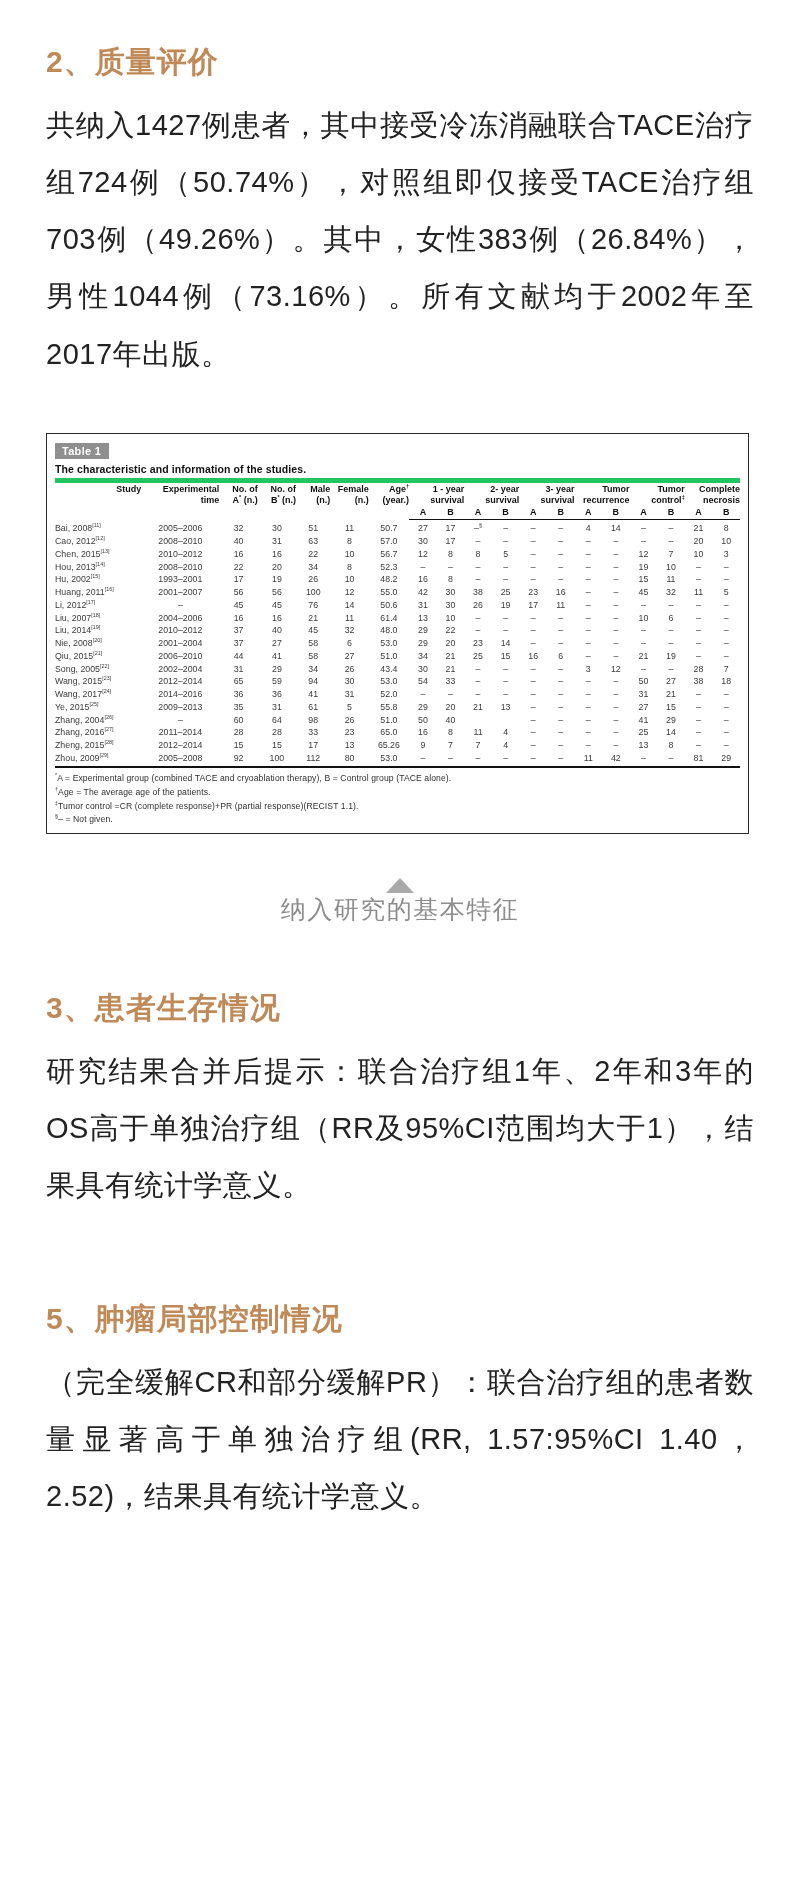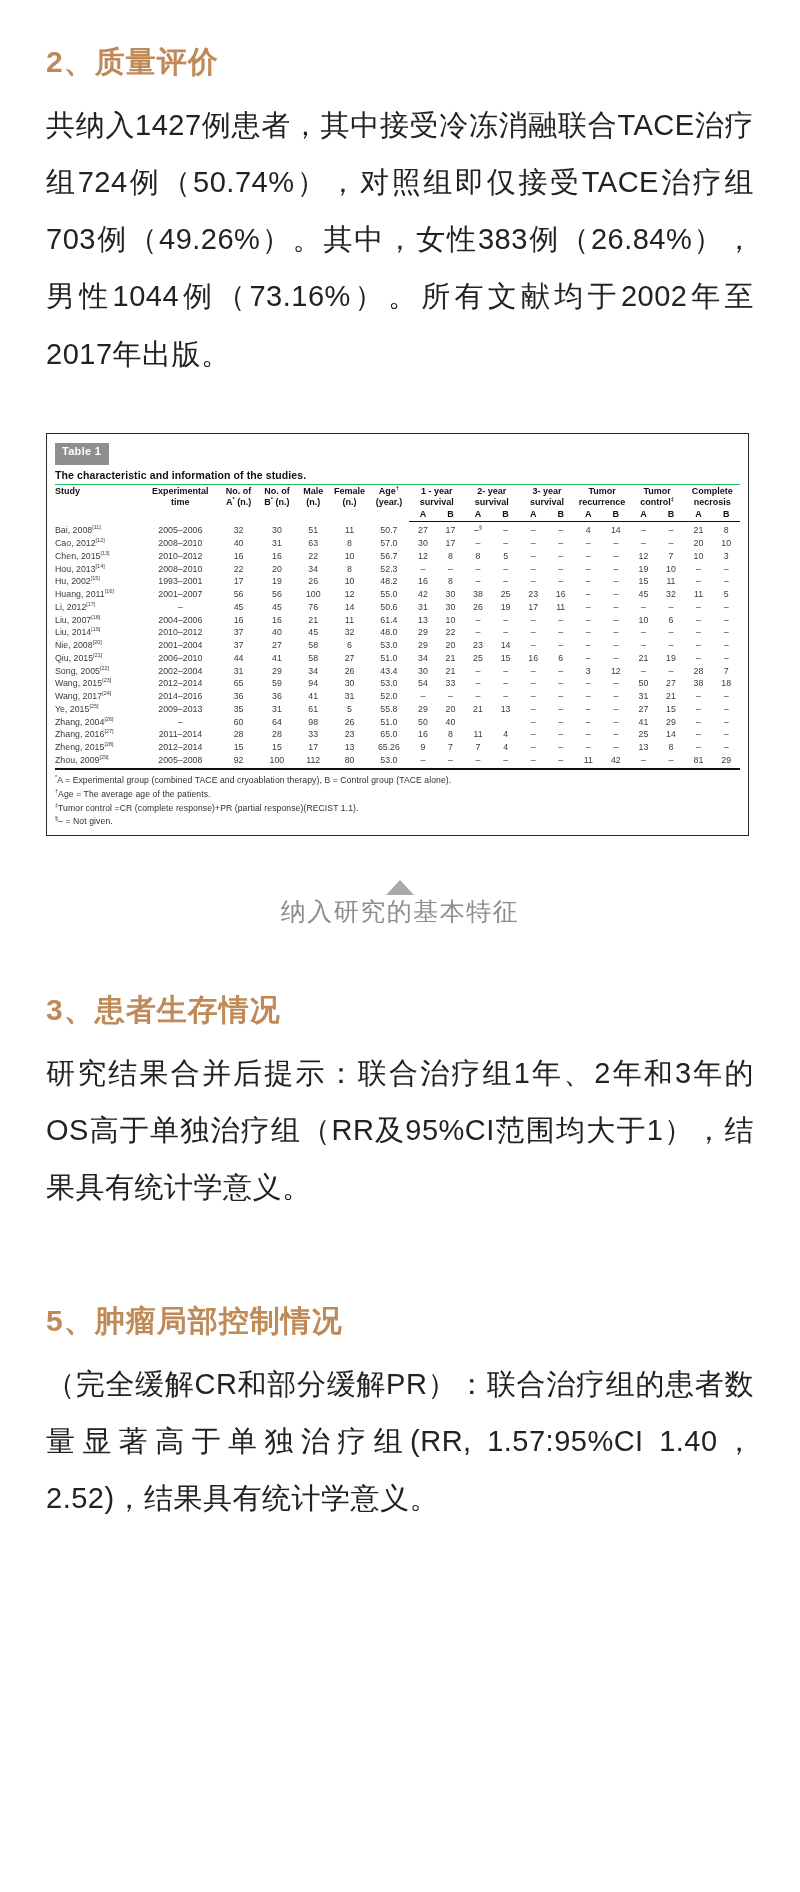--- a/index.html
+++ b/index.html
@@ -42,21 +42,21 @@
     border: 1px solid #2b2b2b;
     background: #ffffff;
     padding: 7px 8px 6px 8px;
   }
   .tbl-label {
     display: inline-block;
     background: #8f8f8f;
     color: #ffffff;
     font-weight: 700;
     font-size: 11px;
-    padding: 2px 8px 8px 7px;
+    padding: 2px 8px 2px 7px;
     letter-spacing: 0.3px;
   }
   .tbl-title {
     font-weight: 700;
     font-size: 10.5px;
     color: #111111;
     margin: 4px 0 3px 0;
     letter-spacing: 0.1px;
   }
   table.datatable {
@@ -66,21 +66,21 @@
   }
   table.datatable th {
     font-size: 9px;
     font-weight: 700;
     color: #111111;
     text-align: center;
     vertical-align: top;
     line-height: 1.25;
     padding: 1px 0 0 0;
   }
-  table.datatable thead tr.h1 th { border-top: 1px solid #22c55e; }
+  table.datatable thead tr.h1 th { border-top: 5px solid #22c55e; text-align: right; }
   table.datatable thead tr.h2 th { border-bottom: 1.8px solid #111111; padding-bottom: 1px; }
   table.datatable th.col-study { text-align: left; }
   table.datatable td {
     font-size: 8.8px;
     color: #3a3a3a;
     text-align: center;
     padding: 1px 0 0.5px 0;
     line-height: 1.28;
     white-space: nowrap;
     overflow: hidden;

